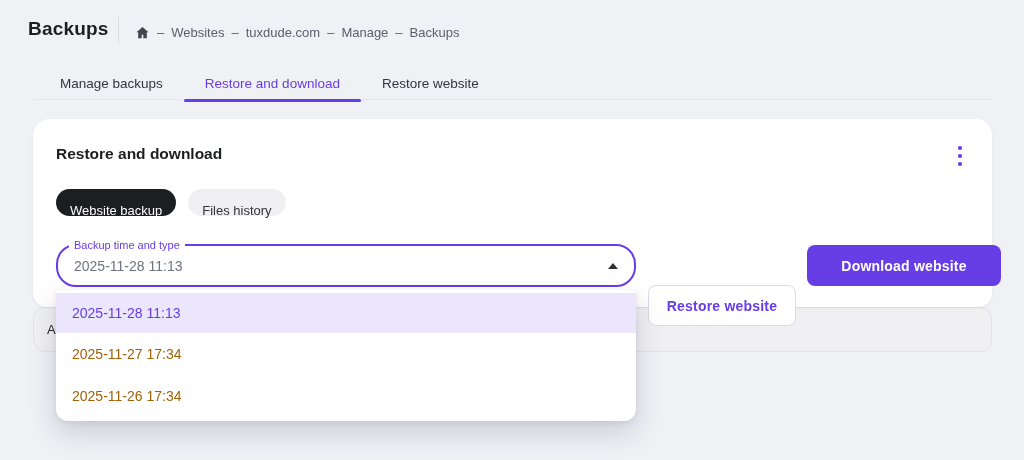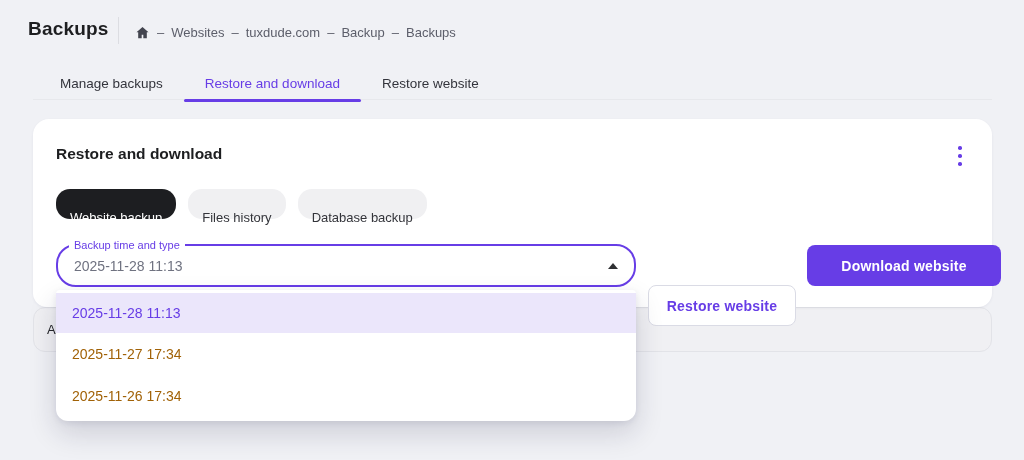--- a/index.html
+++ b/index.html
@@ -53,21 +53,21 @@
 
   
   .card{position:absolute;left:33px;top:119px;width:959px;height:188px;background:var(--card-bg);
     border-radius:16px 16px 14px 14px;box-shadow:0 1px 3px rgba(40,40,80,.06);z-index:3;}
   .card-title{position:absolute;left:23px;top:26px;font-size:15.5px;font-weight:700;}
   .kebab{position:absolute;right:22px;top:25px;width:20px;height:24px;border:none;background:transparent;
     display:flex;flex-direction:column;align-items:center;justify-content:center;gap:4.5px;cursor:pointer;}
   .kebab i{width:3.5px;height:3.5px;border-radius:50%;background:var(--brand);display:block;}
 
   .chips{position:absolute;left:23px;top:70px;display:flex;gap:12px;}
-  .chip{height:27px;line-height:27px;padding:15px 14px;border-radius:14px;font-size:13px;
+  .chip{height:27px;line-height:27px;padding:8px 14px;border-radius:14px;font-size:13px;
     background:var(--chip-light-bg);color:#33343a;cursor:pointer;white-space:nowrap;}
   .chip.selected{background:var(--chip-dark-bg);color:#ffffff;}
 
   .field{position:absolute;left:23px;top:125px;width:580px;height:43px;background:#fff;
     border:2px solid var(--brand);border-radius:20px;cursor:pointer;}
   .field-label{position:absolute;top:-8px;left:11px;background:#fff;padding:0 5px;
     font-size:11px;color:var(--brand);line-height:14px;}
   .field-value{position:absolute;left:16px;top:0;bottom:0;display:flex;align-items:center;
     font-size:14px;color:var(--text-muted);}
   .caret-up{position:absolute;right:16px;top:50%;margin-top:-3px;width:0;height:0;
@@ -99,21 +99,21 @@
     <span class="bc-home">
       <svg width="15" height="15" viewBox="0 0 24 24" fill="#43454f" aria-hidden="true">
         <path d="M12 3.2 2.4 11.4h2.7V21h5.6v-5.6h2.6V21h5.6v-9.6h2.7L12 3.2z"></path>
       </svg>
     </span>
     <span class="bc-sep">–</span>
     <span class="bc-item">Websites</span>
     <span class="bc-sep">–</span>
     <span class="bc-item">tuxdude.com</span>
     <span class="bc-sep">–</span>
-    <span class="bc-item">Backup</span>
+    <span class="bc-item">Manage</span>
     <span class="bc-sep">–</span>
     <span class="bc-item">Backups</span>
   </nav>
 
   <div class="tabs-line"></div>
   <div class="tabs">
     <div class="tab">Manage backups</div>
     <div class="tab active">Restore and download</div>
     <div class="tab">Restore website</div>
   </div>
@@ -127,21 +127,20 @@
 
     <button class="kebab" aria-label="more options">
       <i></i>
         <i></i>
         <i></i>
     </button>
 
     <div class="chips">
       <span class="chip selected">Website backup</span>
       <span class="chip">Files history</span>
-      <span class="chip">Database backup</span>
     </div>
 
     <div class="field">
       <span class="field-label">Backup time and type</span>
       <span class="field-value">2025-11-28 11:13</span>
       <span class="caret-up"></span>
     </div>
 
     <button class="btn btn-outline">Restore website</button>
     <button class="btn btn-primary">Download website</button>

